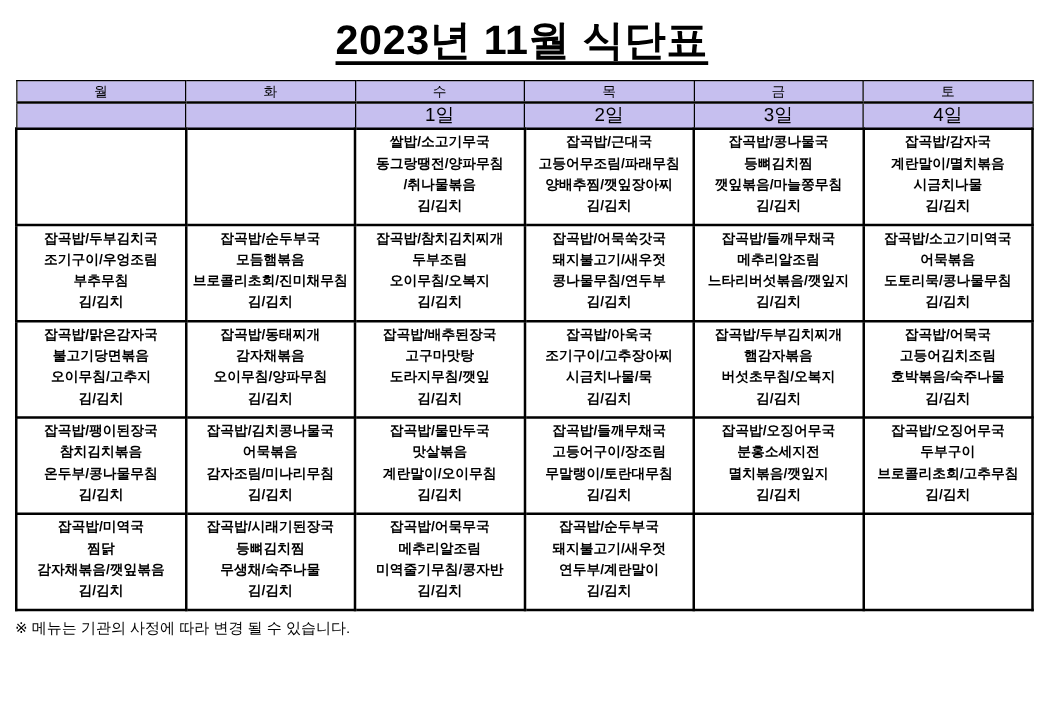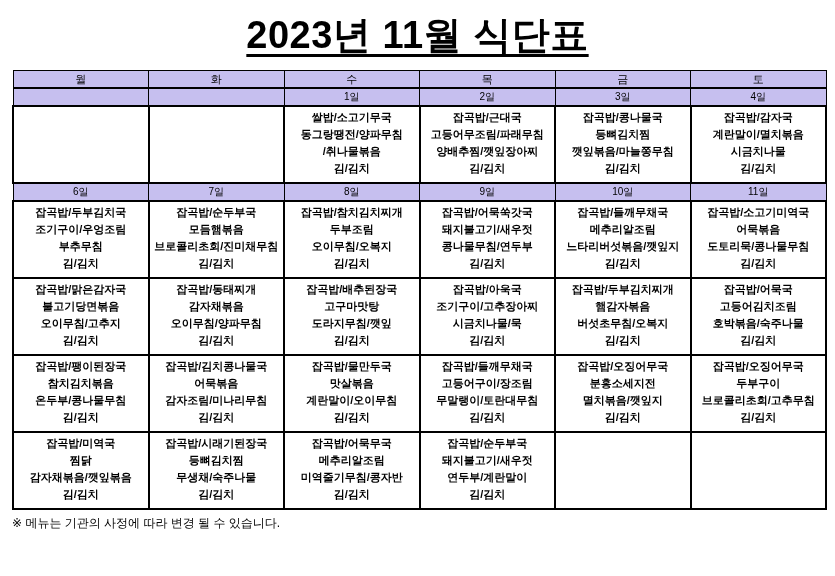--- a/index.html
+++ b/index.html
@@ -9,21 +9,21 @@
   html,body{margin:0;padding:0;}
   body{
     width:835px;height:576px;background:#ffffff;color:#000;
     font-family:"Liberation Sans","DejaVu Sans",sans-serif;
     overflow:hidden;position:relative;
   }
   .title{
     text-align:center;margin:10px 0 9px 0;
   }
   .title span{
-    font-size:38px;font-weight:bold;letter-spacing:0.5px;
+    font-size:33px;font-weight:bold;letter-spacing:0.5px;
     text-decoration:underline;
     text-decoration-thickness:3px;
     text-underline-offset:6px;
   }
   table.meal-table{
     border-collapse:collapse;table-layout:fixed;
     width:815px;margin-left:12px;
   }
   table.meal-table td{
     padding:0;overflow:hidden;
@@ -32,21 +32,21 @@
     background:var(--purple);
     border:1px solid var(--line);
     height:16px;text-align:center;vertical-align:middle;
     font-size:11px;font-weight:normal;
   }
   tr.date-row td{
     background:var(--purple);
     border:1px solid var(--line);
     border-top:2px solid var(--line);
     height:16px;text-align:center;vertical-align:middle;
-    font-size:10px;
+    font-size:15px;
   }
   tr.menu-row td{
     background:#ffffff;
     border:2px solid var(--line);
     height:73px;text-align:center;vertical-align:top;
     font-size:11px;font-weight:bold;
     padding-top:2px;
   }
   .menu-line{
     line-height:17px;white-space:nowrap;
@@ -102,28 +102,20 @@
             <div class="menu-line">깻잎볶음/마늘쫑무침</div>
             <div class="menu-line">김/김치</div>
           </td>
           <td class="menu-cell">
             <div class="menu-line">잡곡밥/감자국</div>
             <div class="menu-line">계란말이/멸치볶음</div>
             <div class="menu-line">시금치나물</div>
             <div class="menu-line">김/김치</div>
           </td>
         </tr>
-        <tr class="date-row">
-          <td class="date-cell">6일</td>
-          <td class="date-cell">7일</td>
-          <td class="date-cell">8일</td>
-          <td class="date-cell">9일</td>
-          <td class="date-cell">10일</td>
-          <td class="date-cell">11일</td>
-        </tr>
         <tr class="menu-row">
           <td class="menu-cell">
             <div class="menu-line">잡곡밥/두부김치국</div>
             <div class="menu-line">조기구이/우엉조림</div>
             <div class="menu-line">부추무침</div>
             <div class="menu-line">김/김치</div>
           </td>
           <td class="menu-cell">
             <div class="menu-line">잡곡밥/순두부국</div>
             <div class="menu-line">모듬햄볶음</div>

